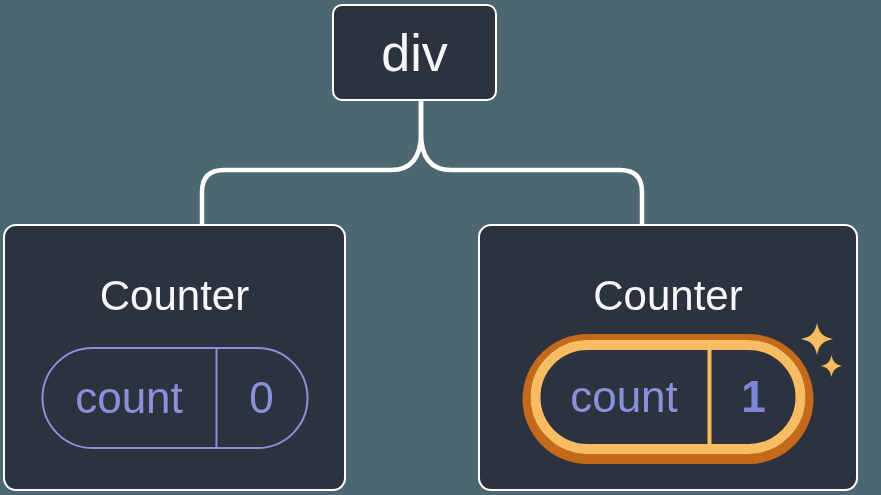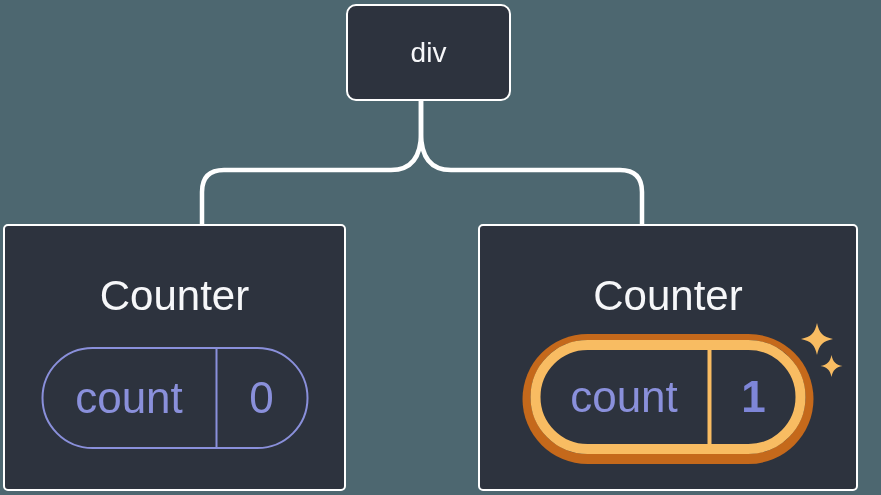--- a/index.html
+++ b/index.html
@@ -26,42 +26,42 @@
     stroke: var(--connector, #FFFFFF);
     stroke-width: 4.5;
     fill: none;
     stroke-linecap: round;
   }
   .sparkle {
     fill: var(--highlight-light, #F8BC62);
   }
   .node {
     position: absolute;
-    left: 346px; top: 4px;
+    left: 332px; top: 4px;
     width: 165px; height: 97px;
     box-sizing: border-box;
     background: var(--card-bg, #2D333E);
     border: 2.5px solid var(--card-border, #FFFFFF);
     border-radius: 10px;
     display: flex;
     align-items: center;
     justify-content: center;
     color: var(--text-white, #F6F7F9);
-    font-size: 28px;
+    font-size: 52px;
     font-weight: 500;
     z-index: 2;
   }
   .card {
     position: absolute;
     top: 224px;
     height: 267px;
     box-sizing: border-box;
     background: var(--card-bg, #2D333E);
     border: 2px solid var(--card-border, #FFFFFF);
-    border-radius: 5px;
+    border-radius: 13px;
     z-index: 2;
   }
   .card.left  { left: 3px;   width: 343px; }
   .card.right { left: 478px; width: 380px; }
   .card-title {
     position: absolute;
     top: 46px;
     left: 0;
     width: 100%;
     text-align: center;

